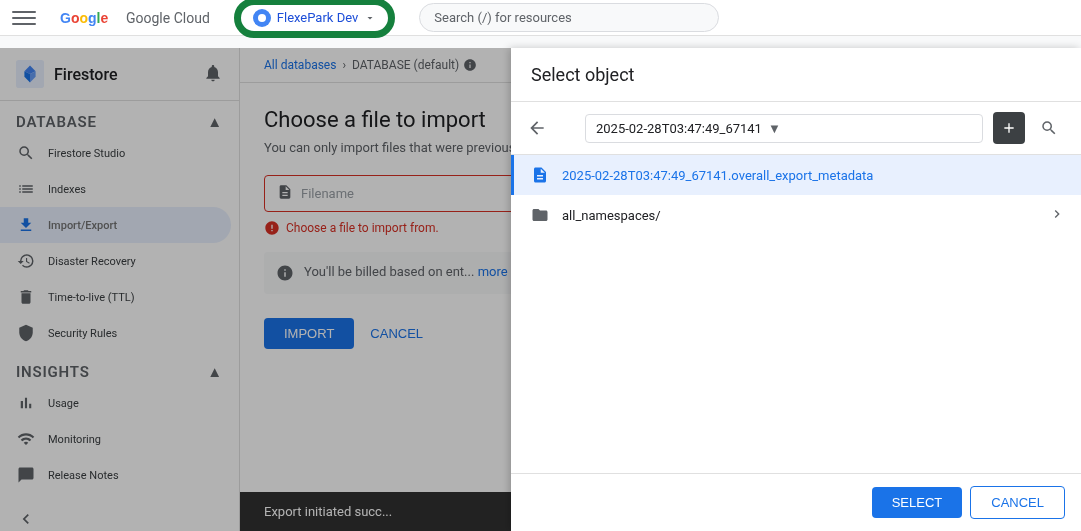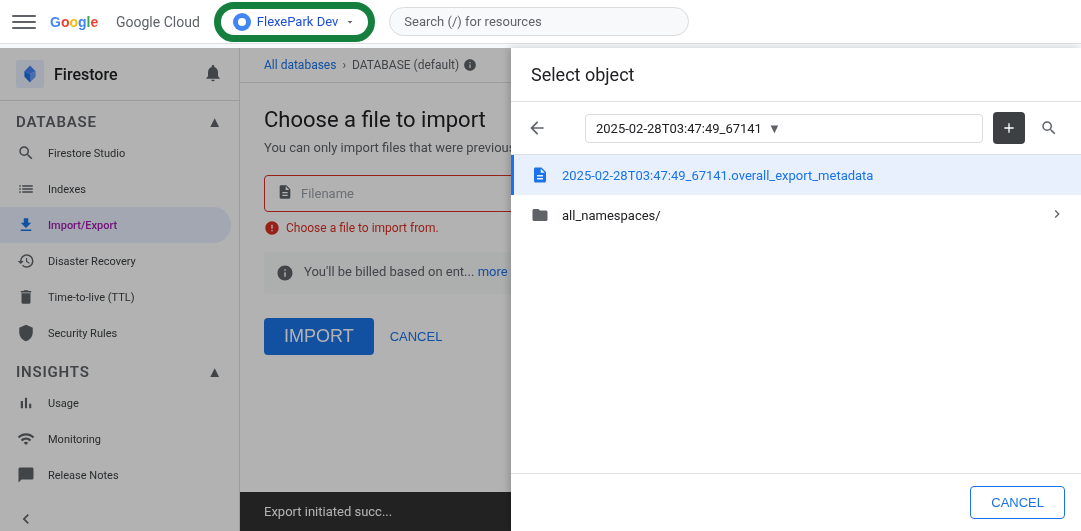--- a/index.html
+++ b/index.html
@@ -1,22 +1,22 @@
 <!DOCTYPE html>
 <html><head>
   <meta charset="utf-8">
   <style>
     * { box-sizing: border-box; margin: 0; padding: 0; }
     body { font-family: 'Google Sans', Roboto, Arial, sans-serif; font-size: 14px; background: #f8f9fa; display: flex; height: 531px; overflow: hidden; }
 
     
     .topbar {
-      position: fixed; top: 0; left: 0; right: 0; height: 44px;
+      position: fixed; top: 0; left: 0; right: 0; height: 36px;
       background: #fff; border-bottom: 1px solid #e0e0e0;
-      display: flex; align-items: center; padding: 0 12px; gap: 14px; z-index: 100;
+      display: flex; align-items: center; padding: 0 12px; gap: 24px; z-index: 100;
     }
     .hamburger { width: 24px; height: 24px; display: flex; flex-direction: column; justify-content: center; gap: 4px; cursor: pointer; }
     .hamburger span { display: block; height: 2px; background: #5f6368; border-radius: 1px; }
     .google-cloud-logo { display: flex; align-items: center; gap: 6px; text-decoration: none; }
     .project-btn {
       display: flex; align-items: center; gap: 6px; border: 7px solid #15803d;
       border-radius: 20px; padding: 4px 12px; cursor: pointer; background: #fff;
       font-size: 13px; color: #1d4ed8;
     }
     .project-icon { width: 18px; height: 18px; background: #4285f4; border-radius: 50%; display: flex; align-items: center; justify-content: center; }
@@ -48,21 +48,21 @@
       padding: 12px 16px 4px; font-size: 15px; font-weight: 600; color: #5f6368;
       text-transform: uppercase; letter-spacing: 0.8px;
     }
     .section-header .chevron { cursor: pointer; color: #5f6368; }
 
     .nav-item {
       display: flex; align-items: center; gap: 12px; padding: 8px 16px;
       cursor: pointer; color: #3c4043; font-size: 11px; border-radius: 0 20px 20px 0;
       margin-right: 8px;
     }
-    .nav-item.active { background: #e8f0fe; color: #a21caf; font-weight: 500; }
+    .nav-item.active { background: #e8f0fe; color: #737373; font-weight: 500; }
     .nav-item .icon { width: 20px; height: 20px; display: flex; align-items: center; justify-content: center; color: inherit; }
 
     
     .main-content {
       flex: 1; overflow-y: auto; background: #fff; position: relative;
     }
     .breadcrumb {
       display: flex; align-items: center; gap: 6px; padding: 10px 24px;
       font-size: 12px; color: #5f6368; border-bottom: 1px solid #e0e0e0;
     }
@@ -87,21 +87,21 @@
 
     .billing-info {
       display: flex; align-items: flex-start; gap: 10px; padding: 12px;
       background: #f8f9fa; border-radius: 4px; font-size: 13px; color: #5f6368;
       max-width: 450px;
     }
 
     .actions { display: flex; align-items: center; gap: 12px; margin-top: 24px; }
     .btn-import {
       background: #1a73e8; color: #fff; border: none; border-radius: 4px;
-      padding: 8px 20px; font-size: 18px; font-weight: 500; cursor: pointer;
+      padding: 8px 20px; font-size: 13px; font-weight: 500; cursor: pointer;
     }
     .btn-cancel {
       background: transparent; color: #1a73e8; border: none;
       font-size: 13px; font-weight: 500; cursor: pointer; padding: 8px 4px;
     }
 
     .export-toast {
       position: absolute; bottom: 0; left: 0; right: 0;
       background: #323232; color: #fff; padding: 12px 24px;
       font-size: 13px; display: flex; align-items: center;
@@ -418,16 +418,17 @@
         <span class="item-text">all_namespaces/</span>
         <span class="item-chevron">
           <svg width="16" height="16" viewBox="0 0 24 24">
               <path d="M8.59 16.59L13.17 12 8.59 7.41 10 6l6 6-6 6z" fill="#5f6368"></path>
             </svg>
         </span>
       </div>
     </div>
 
     <div class="modal-footer">
+      <button class="btn-select">SELECT</button>
       <button class="btn-modal-cancel">CANCEL</button>
     </div>
   </div>
 </div>
 
 </body></html>

